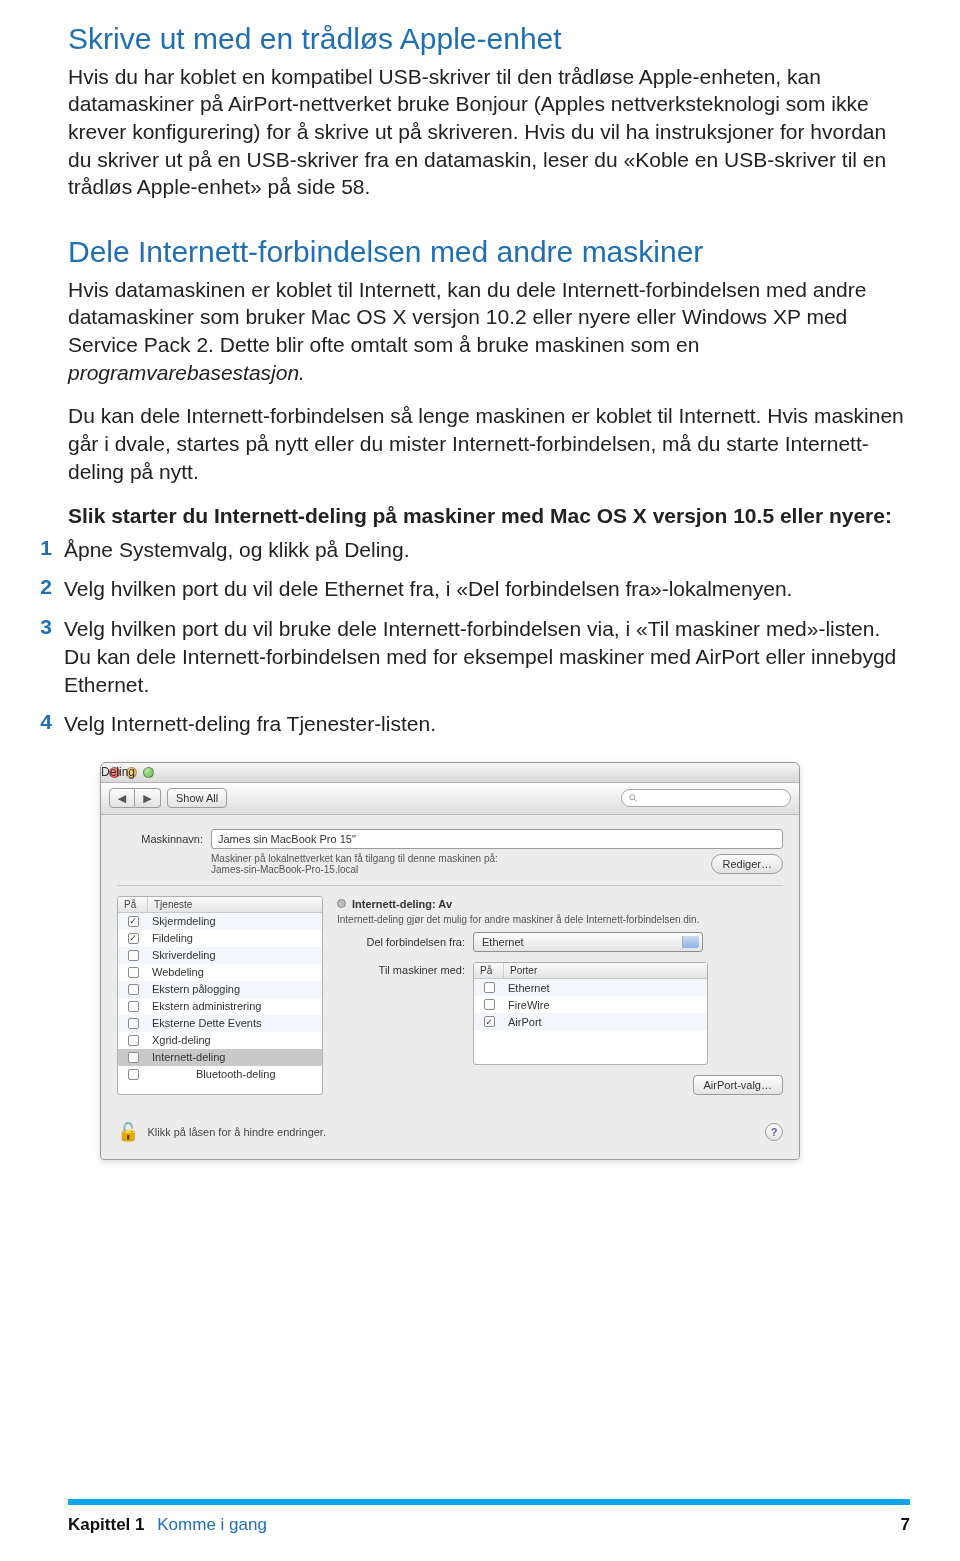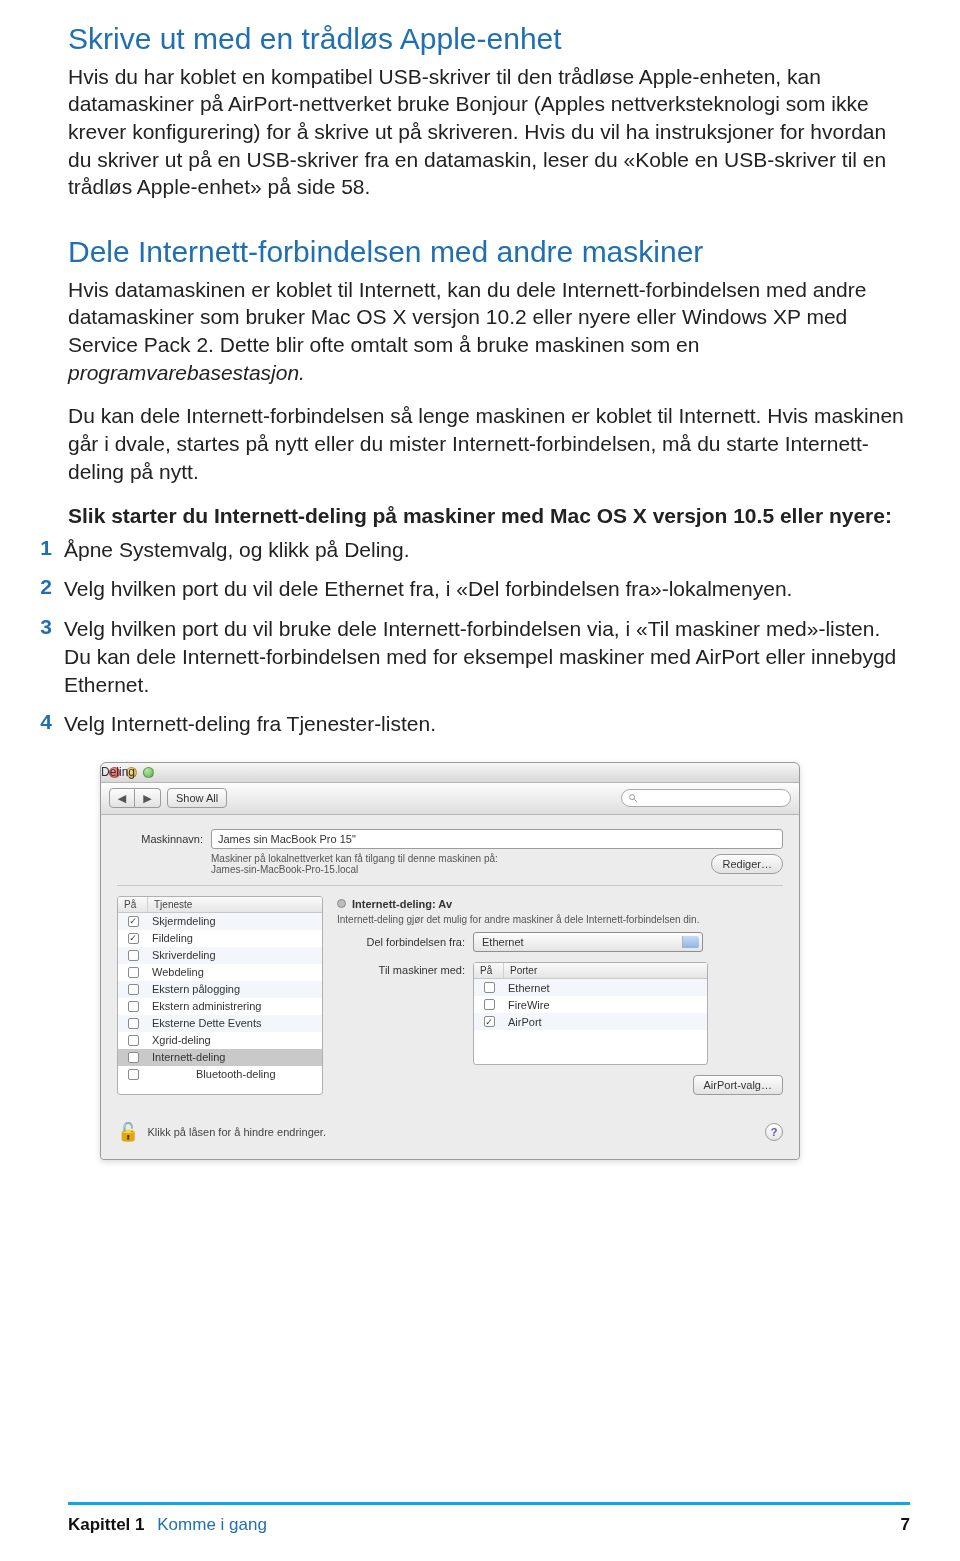--- a/index.html
+++ b/index.html
@@ -60,21 +60,21 @@
   .select .arr{position:absolute; right:7px; top:4px; font-size:7px; line-height:6px; color:#2a2a2a;}
   .portsbox{ border:1px solid #b0b0b0; background:#fff; width:235px; border-radius:3px;}
   .portsbox .hdr{display:flex; background:linear-gradient(#fafafa,#e5e5e5); border-bottom:1px solid #c8c8c8; font-size:10px;}
   .portsbox .hdr span{padding:2px 6px;}
   .portsbox .hdr span:first-child{width:30px; border-right:1px solid #d0d0d0;}
   .footerpane{ display:flex; align-items:center; justify-content:space-between; margin-top:26px;}
   .lock{display:flex; align-items:center; gap:8px; font-size:11px; color:#444;}
   .lockicon{font-size:18px;}
   .helpq{width:18px;height:18px;border:1px solid #9c9c9c;border-radius:50%;background:linear-gradient(#fff,#e5e5e5); display:flex;align-items:center;justify-content:center;color:#5a5aa0;font-weight:bold; font-size:11px;}
 
-  .pagefoot{ position:absolute; bottom:26px; left:68px; right:50px; display:flex; justify-content:space-between; align-items:flex-end; border-top:3px solid #0ea5e9; padding-top:10px; font-size:17px;}
+  .pagefoot{ position:absolute; bottom:26px; left:68px; right:50px; display:flex; justify-content:space-between; align-items:flex-end; border-top:6px solid #0ea5e9; padding-top:10px; font-size:17px;}
   .pagefoot .chap{ color:#111; font-weight:700; }
   .pagefoot .chapname{ color:#1f6fb2; font-weight:400; margin-left:8px;}
   .pagefoot .pnum{ color:#111; font-weight:700; }
 </style>
 </head>
 <body>
 
 <div class="page">
 
   <div class="h1">Skrive ut med en trådløs Apple-enhet</div>

